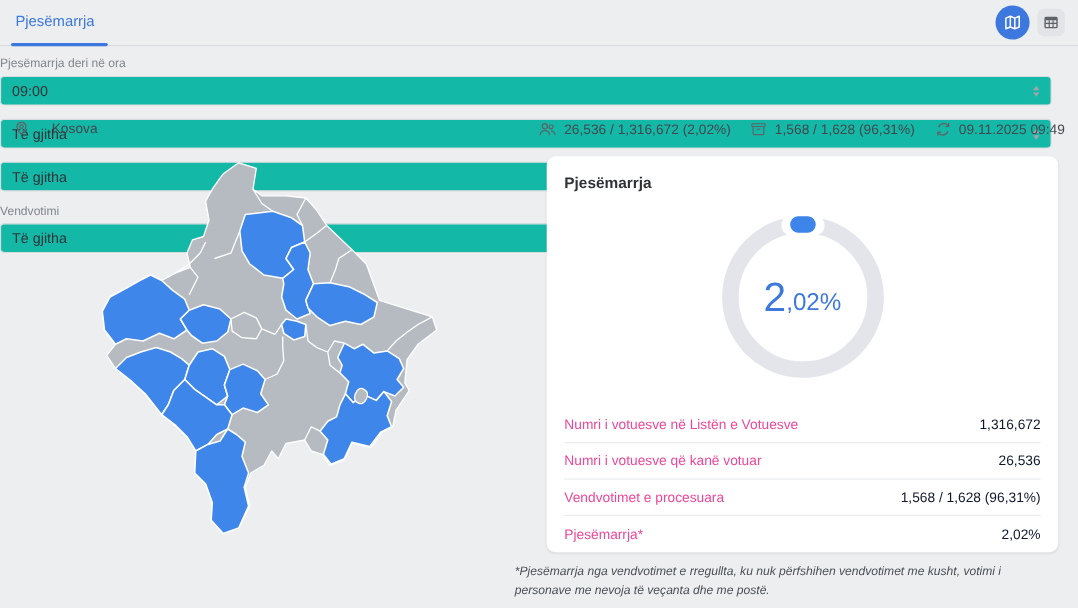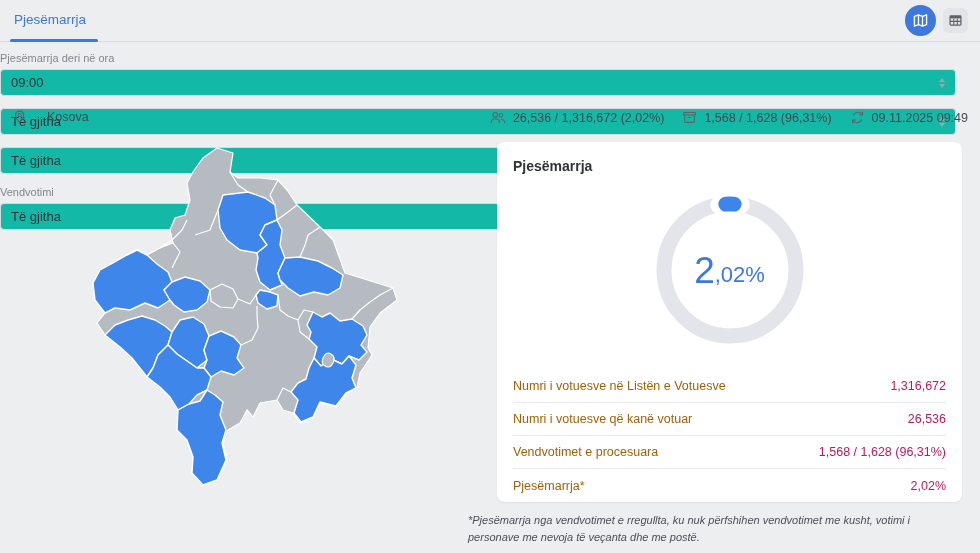--- a/index.html
+++ b/index.html
@@ -39,22 +39,22 @@
   
   .card { position:absolute; left:497px; top:142px; width:465px; height:360px; background:#fff; border-radius:8px; box-shadow:0 1px 2px rgba(0,0,0,0.06); padding:16px; }
   .card-title { font-size:14px; font-weight:bold; color:#2f3237; }
   .donut-box { position:relative; width:164px; height:164px; margin:14px auto 18px; }
   .donut-center { position:absolute; inset:0; display:flex; align-items:center; justify-content:center; color:var(--accent); }
   .donut-center .big { font-size:37px; line-height:1; }
   .donut-center .small { font-size:22px; line-height:1; margin-top:10px; }
   .rows { margin-top:2px; }
   .row { height:33px; display:flex; align-items:center; justify-content:space-between; border-bottom:1px solid #e8e9eb; font-size:12.5px; }
   .row:last-child { border-bottom:none; }
-  .row-label { color:#a16207; }
-  .row-value { color:#be185d; }
+  .row-label { color:#ec4899; }
+  .row-value { color:#0f172a; }
 
   
   .footnote { position:absolute; left:468px; top:512px; width:468px; font-size:11px; font-style:italic; color:#4b4f55; line-height:1.5; }
 
   .icon { display:block; }
 </style>
 </head>
 <body>
 
 <div class="header">

